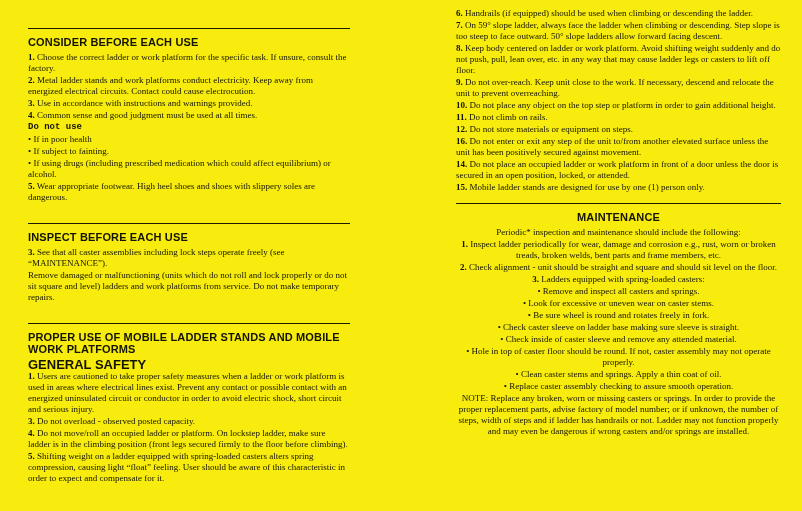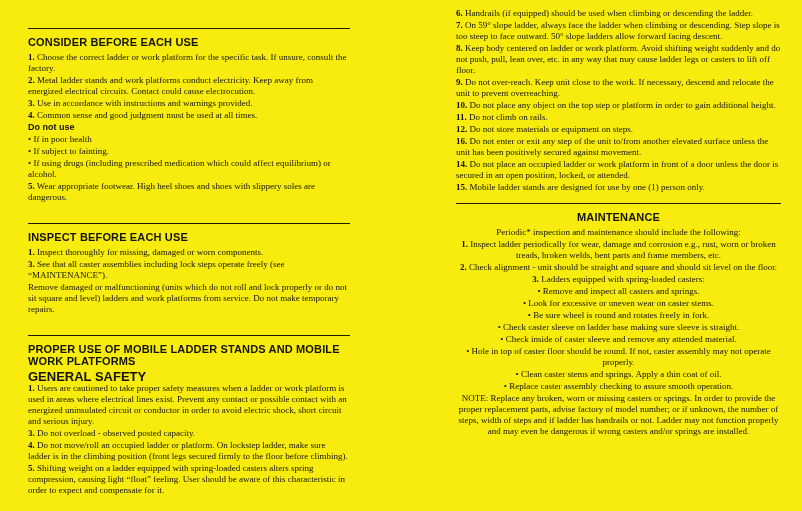--- a/index.html
+++ b/index.html
@@ -29,21 +29,21 @@
     font-family: "Liberation Sans", sans-serif;
     font-weight: bold;
     font-size: 11px;
     line-height: 12px;
     letter-spacing: 0.15px;
     margin: 0 0 4px 0;
   }
   .para { margin: 0 0 1px 0; }
   .lead { font-weight: bold; }
   .para.bold-line {
-    font-family: Liberation Sans, sans-serif;
+    font-family: Liberation Mono, monospace;
     font-weight: bold;
     font-size: 9px;
   }
   .para.subheading {
     font-family: "Liberation Sans", sans-serif;
     font-weight: bold;
     font-size: 13px;
     margin-bottom: 1px;
   }
 </style>
@@ -61,21 +61,20 @@
         <p class="para numbered"><span class="lead">4.</span> Common sense and good judgment must be used at all times.</p>
         <p class="para bold-line">Do not use</p>
         <p class="para bullet">• If in poor health</p>
         <p class="para bullet">• If subject to fainting.</p>
         <p class="para bullet">• If using drugs (including prescribed medication which could affect equilibrium) or alcohol.</p>
         <p class="para numbered"><span class="lead">5.</span> Wear appropriate footwear. High heel shoes and shoes with slippery soles are dangerous.</p>
       </section>
       <section class="section">
         <div class="rule" style="border-top-color: rgb(28, 27, 0);"></div>
         <h2 class="heading">INSPECT BEFORE EACH USE</h2>
-        <p class="para numbered"><span class="lead">1.</span> Inspect thoroughly for missing, damaged or worn components.</p>
         <p class="para numbered"><span class="lead">3.</span> See that all caster assemblies including lock steps operate freely (see “MAINTENANCE”).</p>
         <p class="para plain">Remove damaged or malfunctioning (units which do not roll and lock properly or do not sit square and level) ladders and work platforms from service. Do not make temporary repairs.</p>
       </section>
       <section class="section">
         <div class="rule" style="border-top-color: rgb(28, 27, 0);"></div>
         <h2 class="heading">PROPER USE OF MOBILE LADDER STANDS AND MOBILE WORK PLATFORMS</h2>
         <p class="para subheading">GENERAL SAFETY</p>
         <p class="para numbered"><span class="lead">1.</span> Users are cautioned to take proper safety measures when a ladder or work platform is used in areas where electrical lines exist. Prevent any contact or possible contact with an energized uninsulated circuit or conductor in order to avoid electric shock, short circuit and serious injury.</p>
         <p class="para numbered"><span class="lead">3.</span> Do not overload - observed posted capacity.</p>
         <p class="para numbered"><span class="lead">4.</span> Do not move/roll an occupied ladder or platform. On lockstep ladder, make sure ladder is in the climbing position (front legs secured firmly to the floor before climbing).</p>

